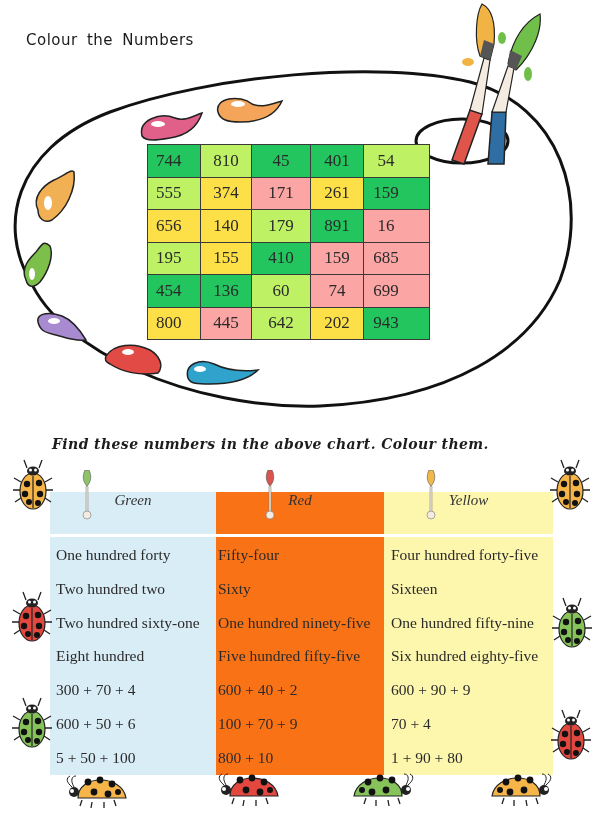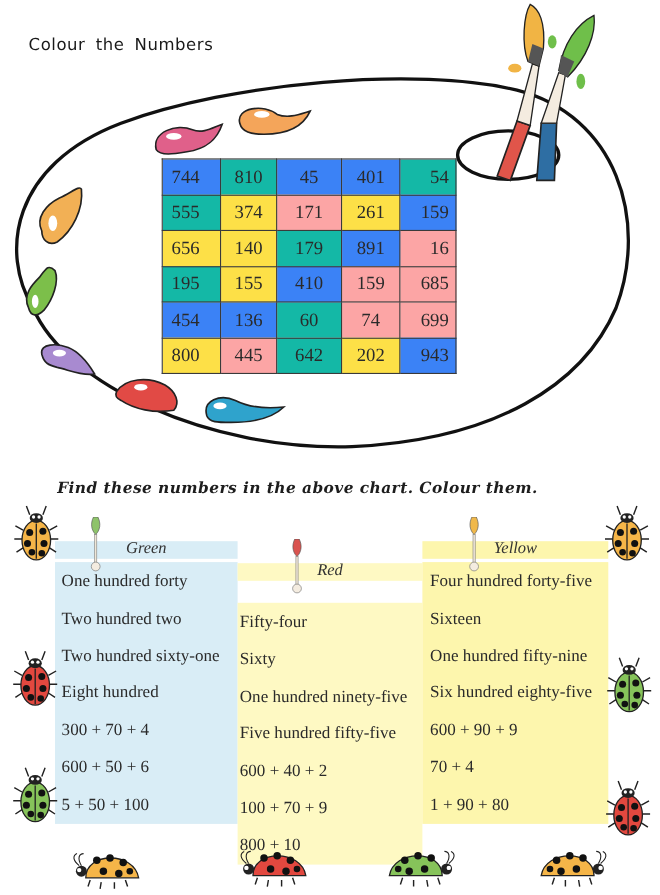--- a/index.html
+++ b/index.html
@@ -5,34 +5,34 @@
   html, body { margin:0; padding:0; background:#fff; }
   body { width:600px; height:814px; position:relative; overflow:hidden; font-family:"DejaVu Serif", serif; color:#222; }
   .abs { position:absolute; }
   .title { left:26px; top:31px; font-family:"DejaVu Sans", sans-serif; font-weight:normal; font-size:15px; letter-spacing:0.5px; color:#1a1a1a; word-spacing:4px; }
   svg.palette { position:absolute; left:0; top:0; }
   .grid { position:absolute; left:147px; top:144px; border-collapse:collapse; }
   .grid td { width:50px; height:31.5px; border:1.3px solid #3a3a3a; font-family:"Liberation Serif", serif; font-size:17px; color:#2a2a2a; text-align:center; padding:0; }
   .grid td.c0 { text-align:left; padding-left:8px; width:44px; }
   .grid td.c2 { width:58px;font-family:Liberation Serif, serif; }
   .grid td.c3 { width:52px; }
-  .grid td.c4 { width:44px; text-align:right; padding-right:6px; }
-  .bg-white { background:#3b82f6; }
-  .bg-pink { background:#14b8a6; }
+  .grid td.c4 { width:44px; text-align:center; padding-right:21px; }
+  .bg-white { background:#22c55e; }
+  .bg-pink { background:#bef264; }
   .bg-blue { background:#fde047; }
   .bg-yellow { background:#fca5a5; }
   .instr { left:52px; top:436px; font-family:"DejaVu Serif", serif; font-style:italic; font-weight:bold; font-size:14px; color:#1d1d1d; letter-spacing:0.4px; }
   .col { position:absolute; top:492px; }
-  .col .head { height:16px; display:flex; align-items:flex-end; justify-content:center; font-style:italic; font-family:"Liberation Serif", serif; font-size:15px; color:#333; position:relative; }
+  .col .head { height:42px; display:flex; align-items:flex-start; justify-content:center; font-style:italic; font-family:"Liberation Serif", serif; font-size:15px; color:#333; position:relative; }
   .col .body { margin-top:3px; padding-top:4px; height:234px; }
   .col .item { height:33.8px; line-height:28px; font-family:"Liberation Serif", serif; font-size:15.5px; color:#2a2a2a; padding-left:6px; white-space:nowrap; }
   .green { left:50px; width:166px; }
   .green .head, .green .body { background:#d9edf6; }
   .red { left:216px; width:168px; }
-  .red .head, .red .body { background:#fef9c3;margin-top:20px; }
+  .red .head, .red .body { background:#f97316; }
   .red .item { padding-left:2px; }
   .yellow { left:384px; width:169px; }
   .yellow .head, .yellow .body { background:#fdf6ad; }
   .yellow .item { padding-left:7px; }
   .brush { position:absolute; top:-22px; width:14px; height:50px; }
 </style>
 </head>
 <body>
 
 <svg class="palette" width="600" height="430" viewBox="0 0 600 430">

